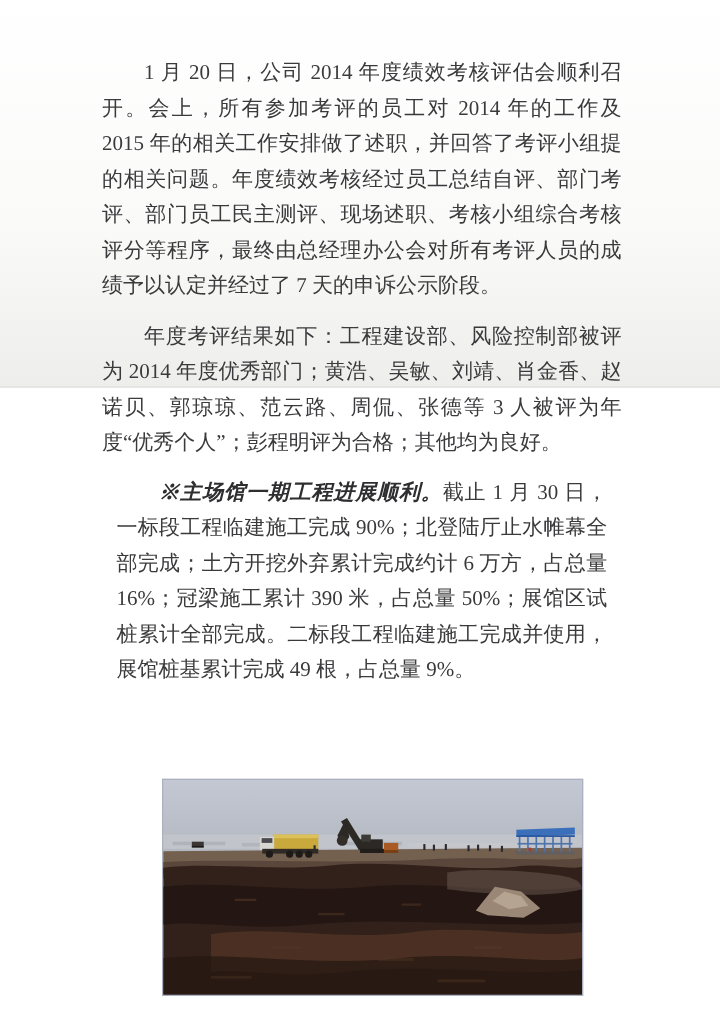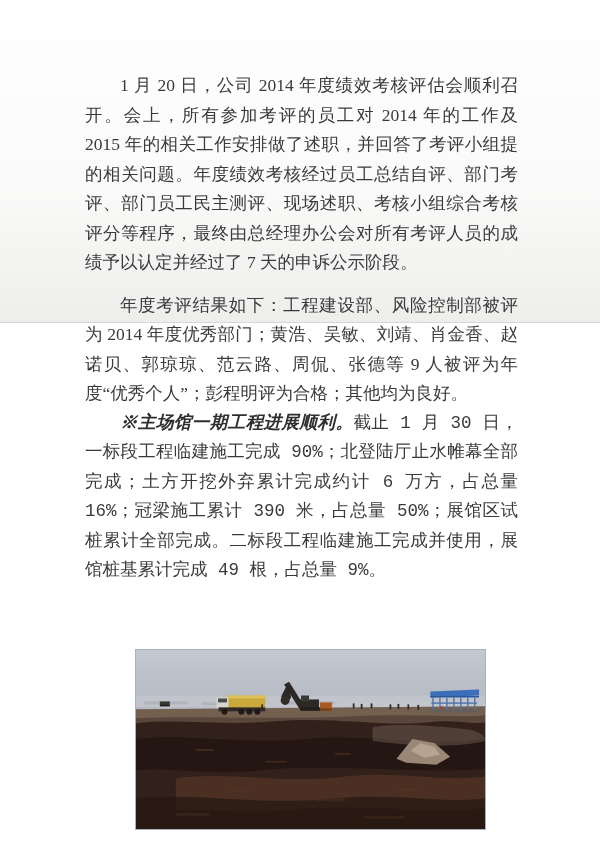--- a/index.html
+++ b/index.html
@@ -11,51 +11,51 @@
     font-family:"Liberation Serif","DejaVu Serif",serif;
   }
   
   .scan-band{
     position:absolute;left:0;top:0;width:600px;height:322px;
     background:linear-gradient(180deg, rgba(238,238,235,0) 0%, rgba(234,234,231,0.25) 60%, rgba(226,226,222,0.6) 100%);
     border-bottom:1px solid #d7d7d4;
     z-index:0;
   }
   .content{
-    position:absolute;left:85px;top:71px;width:433px;
+    position:absolute;left:85px;top:46px;width:433px;
     font-size:17.5px;line-height:29.5px;color:#3a3a3c;
     text-align:justify;
     z-index:1;
   }
   p.body-para{margin:0;text-indent:2em;}
   p.para-2{margin-top:13px;}
   .section-title{
     margin:57px 0 3px 0;
     text-align:center;font-weight:700;font-size:18px;color:#333335;
     letter-spacing:2px;
   }
-  .news-para{margin:0;text-indent:2em;font-family:Liberation Mono, monospace;}
+  .news-para{margin:12px;text-indent:2em;}
   .news-lead{font-weight:700;font-style:italic;color:#2e2e30;}
   .photo-frame{
     position:absolute;left:135px;top:649px;width:349px;height:179px;
     border:1px solid #aab0c0;
     z-index:1;background:#b7bcc6;
   }
   .photo-frame svg{display:block;width:100%;height:100%;}
 </style>
 </head>
 <body>
 
 <div class="page">
 
   <div class="scan-band"></div>
 
   <div class="content">
     <p class="body-para para-1">1 月 20 日，公司 2014 年度绩效考核评估会顺利召开。会上，所有参加考评的员工对 2014 年的工作及 2015 年的相关工作安排做了述职，并回答了考评小组提的相关问题。年度绩效考核经过员工总结自评、部门考评、部门员工民主测评、现场述职、考核小组综合考核评分等程序，最终由总经理办公会对所有考评人员的成绩予以认定并经过了 7 天的申诉公示阶段。</p>
-    <p class="body-para para-2">年度考评结果如下：工程建设部、风险控制部被评为 2014 年度优秀部门；黄浩、吴敏、刘靖、肖金香、赵诺贝、郭琼琼、范云路、周侃、张德等 9 人被评为年度“优秀个人”；彭程明评为合格；其他均为良好。</p>
+    <p class="body-para para-2">年度考评结果如下：工程建设部、风险控制部被评为 2014 年度优秀部门；黄浩、吴敏、刘靖、肖金香、赵诺贝、郭琼琼、范云路、周侃、张德等 3 人被评为年度“优秀个人”；彭程明评为合格；其他均为良好。</p>
 
 
     <p class="news-para"><span class="news-lead">※主场馆一期工程进展顺利。</span><span>截止 1 月 30 日，一标段工程临建施工完成 90%；北登陆厅止水帷幕全部完成；土方开挖外弃累计完成约计 6 万方，占总量 16%；冠梁施工累计 390 米，占总量 50%；展馆区试桩累计全部完成。二标段工程临建施工完成并使用，展馆桩基累计完成 49 根，占总量 9%。</span></p>
   </div>
 
   <div class="photo-frame">
     <svg viewBox="0 0 351 181" preserveAspectRatio="none">
       <defs>
         <linearGradient id="skyGrad" x1="0" y1="0" x2="0" y2="1">
           <stop offset="0" stop-color="#c4c8d2"></stop>

